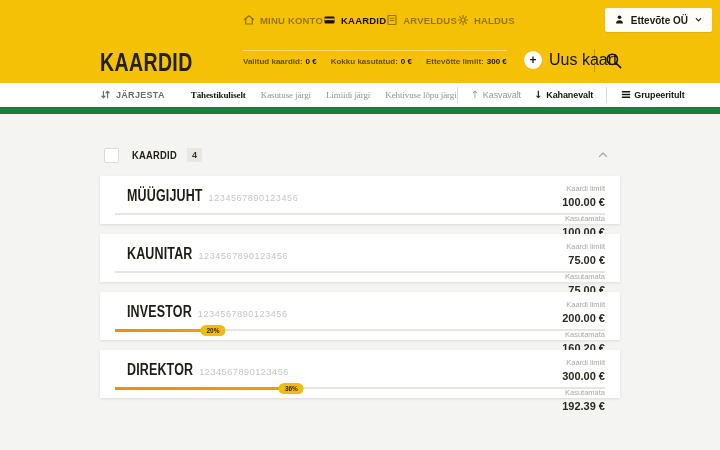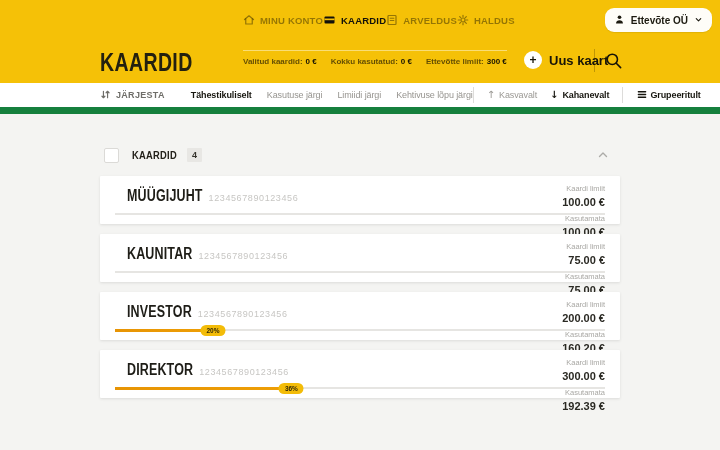--- a/index.html
+++ b/index.html
@@ -17,49 +17,49 @@
 
   
   .topbar{position:absolute;left:0;top:0;width:720px;height:40px;background:var(--yellow);}
   .logo{position:absolute;left:20px;top:11px;font-family:"Liberation Serif","DejaVu Serif",serif;
         font-weight:700;font-size:17px;letter-spacing:.5px;color:#161409;cursor:pointer;}
   .nav{position:absolute;left:243px;top:0;height:40px;display:flex;align-items:center;}
   .nav-item{display:flex;align-items:center;gap:5px;font-size:9.5px;font-weight:700;
             letter-spacing:.2px;color:var(--nav-muted);cursor:pointer;white-space:nowrap;}
   .nav-item.active{color:#12110B;}
   .nav-item svg{display:block;}
-  .account-btn{position:absolute;right:8px;top:8px;height:24px;background:#FEFDF8;border-radius:9px;
+  .account-btn{position:absolute;right:8px;top:8px;height:24px;background:#FEFDF8;border-radius:2px;
                display:flex;align-items:center;gap:6px;padding:8px 9px;cursor:pointer;
                font-size:10px;font-weight:700;color:#1C1A10;box-shadow:0 1px 1px rgba(0,0,0,.08);}
 
   
   .subheader{position:absolute;left:0;top:40px;width:720px;height:43px;background:var(--yellow);}
   .page-title{position:absolute;left:100px;top:8px;font-size:25px;font-weight:700;color:#23200F;
               letter-spacing:.5px;white-space:nowrap;}
   .condense{display:inline-block;transform:scaleX(var(--cx,.78));transform-origin:0 60%;}
   .stats{position:absolute;left:243px;top:10px;display:flex;gap:14px;
          border-top:1px solid rgba(255,255,255,.45);padding-top:6px;}
   .stat{display:flex;gap:3px;font-size:8px;white-space:nowrap;}
   .stat-label{font-weight:600;color:rgba(40,30,0,.72);}
   .stat-value{font-weight:800;color:#171303;}
   .new-card-btn{position:absolute;left:524px;top:11px;display:flex;align-items:center;gap:7px;cursor:pointer;}
   .plus-circle{width:18px;height:18px;border-radius:50%;background:#FFFFFF;color:#171408;
                font-size:12px;font-weight:700;display:flex;align-items:center;justify-content:center;line-height:1;}
-  .new-card-label{font-size:13px;font-weight:700;color:#171408;white-space:nowrap;text-align:right;}
+  .new-card-label{font-size:16px;font-weight:400;color:#171408;white-space:nowrap;text-align:right;}
   .sub-divider{position:absolute;left:594px;top:9px;width:1px;height:23px;background:rgba(0,0,0,.22);}
   .search-btn{position:absolute;left:604px;top:11px;width:20px;height:20px;cursor:pointer;color:#171408;}
 
   
   .toolbar{position:absolute;left:0;top:83px;width:720px;height:31px;background:#fff;
            border-bottom:7px solid #15803d;display:flex;align-items:center;
            padding:0 104px 0 100px;font-size:9px;letter-spacing:-.1px;white-space:nowrap;}
   .sort-trigger{display:flex;align-items:center;gap:5px;font-weight:700;color:#6F6E69;
                 letter-spacing:.3px;cursor:pointer;}
   .tb-divider{width:1px;height:16px;background:#DDDCDA;margin:0 13px;}
-  .sort-options{display:flex;gap:15px;}
+  .sort-options{display:flex;gap:15px;font-family:Liberation Serif, serif;}
   .sort-option{color:#96948F;cursor:pointer;}
   .sort-option.active{color:#17160F;font-weight:700;}
   .dir-group{margin-left:auto;display:flex;align-items:center;gap:13px;}
   .dir-option{display:flex;align-items:center;gap:4px;color:#9B9994;cursor:pointer;}
   .dir-option.active{color:#17160F;font-weight:700;}
   .dir-arrow{font-family:"DejaVu Sans",sans-serif;font-size:10px;line-height:1;}
   .group-toggle{display:flex;align-items:center;gap:2px;font-weight:700;color:#17160F;cursor:pointer;}
 
   
   .content{position:absolute;left:0;top:114px;width:720px;height:336px;background:var(--gray-bg);}

